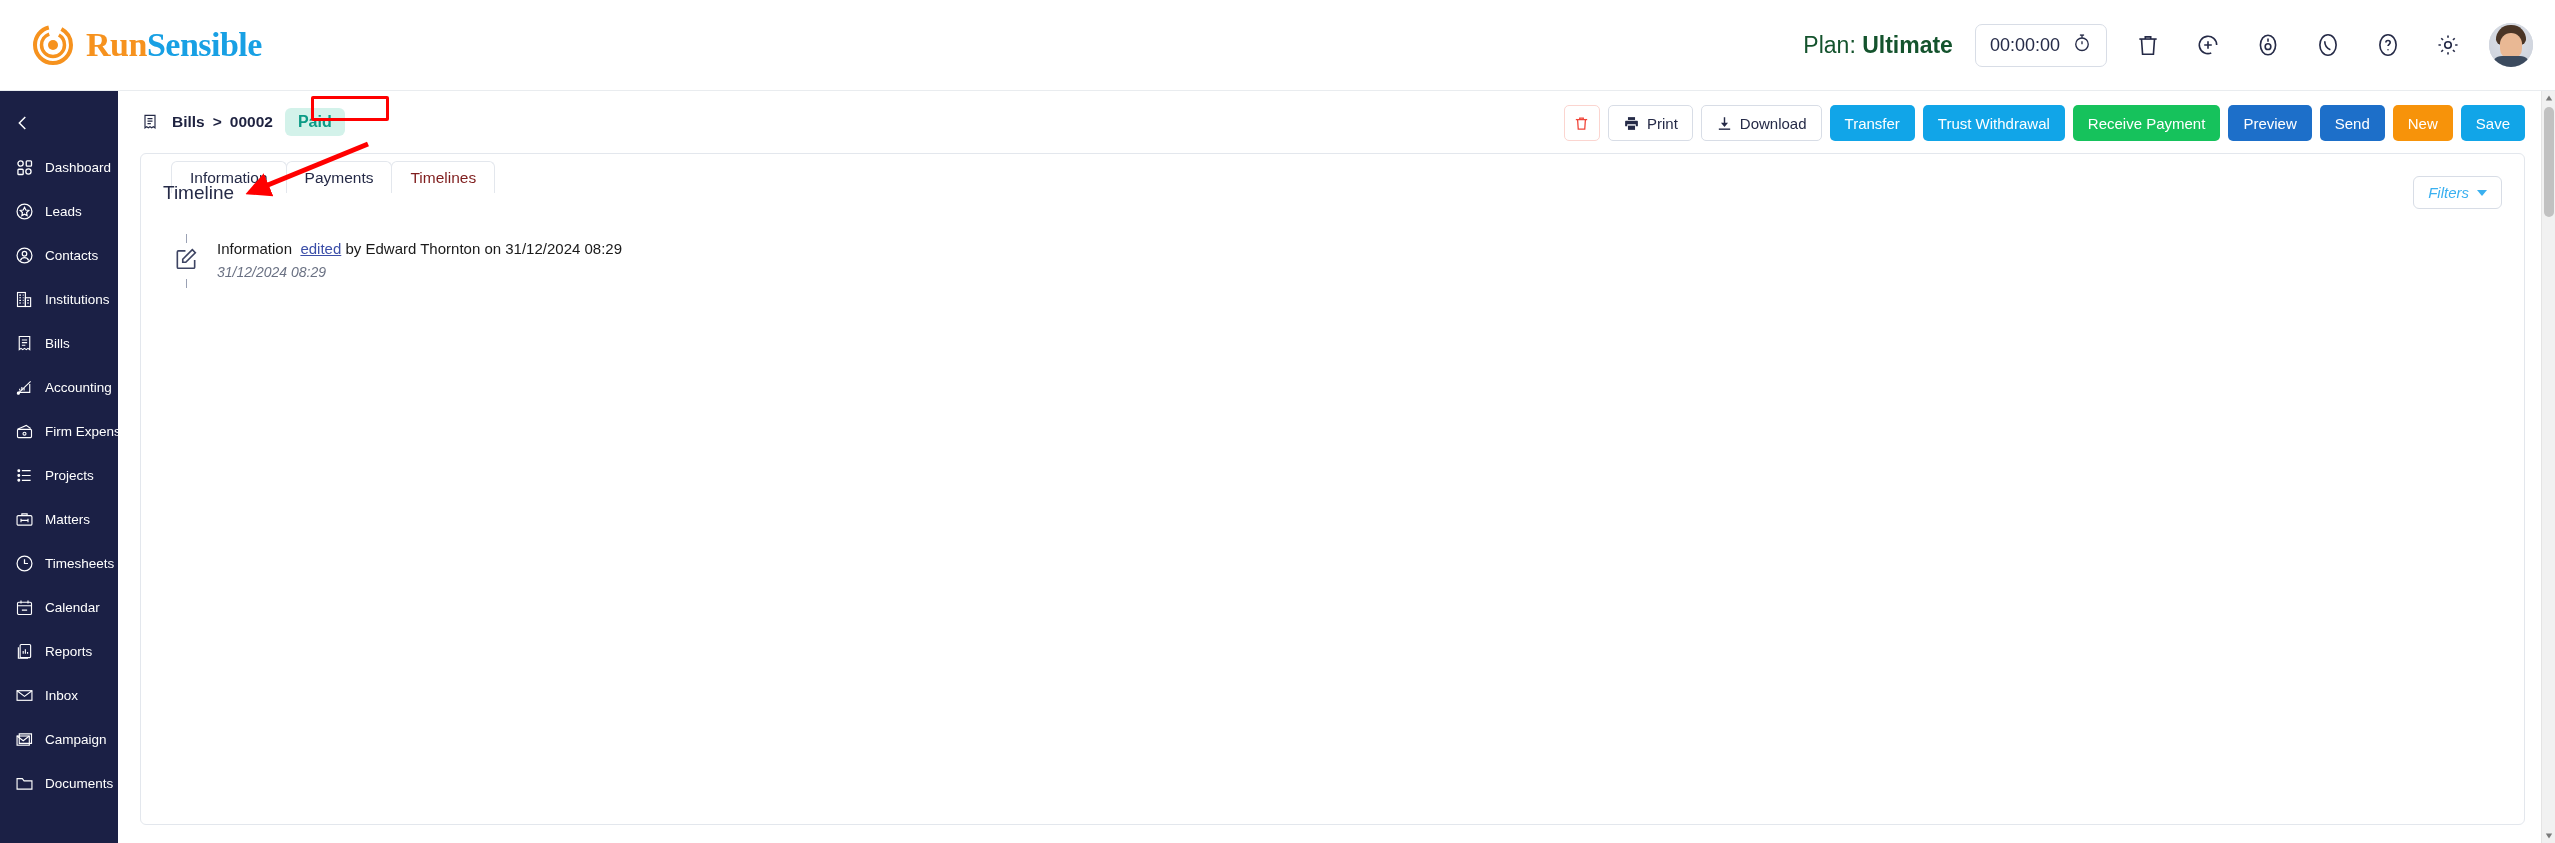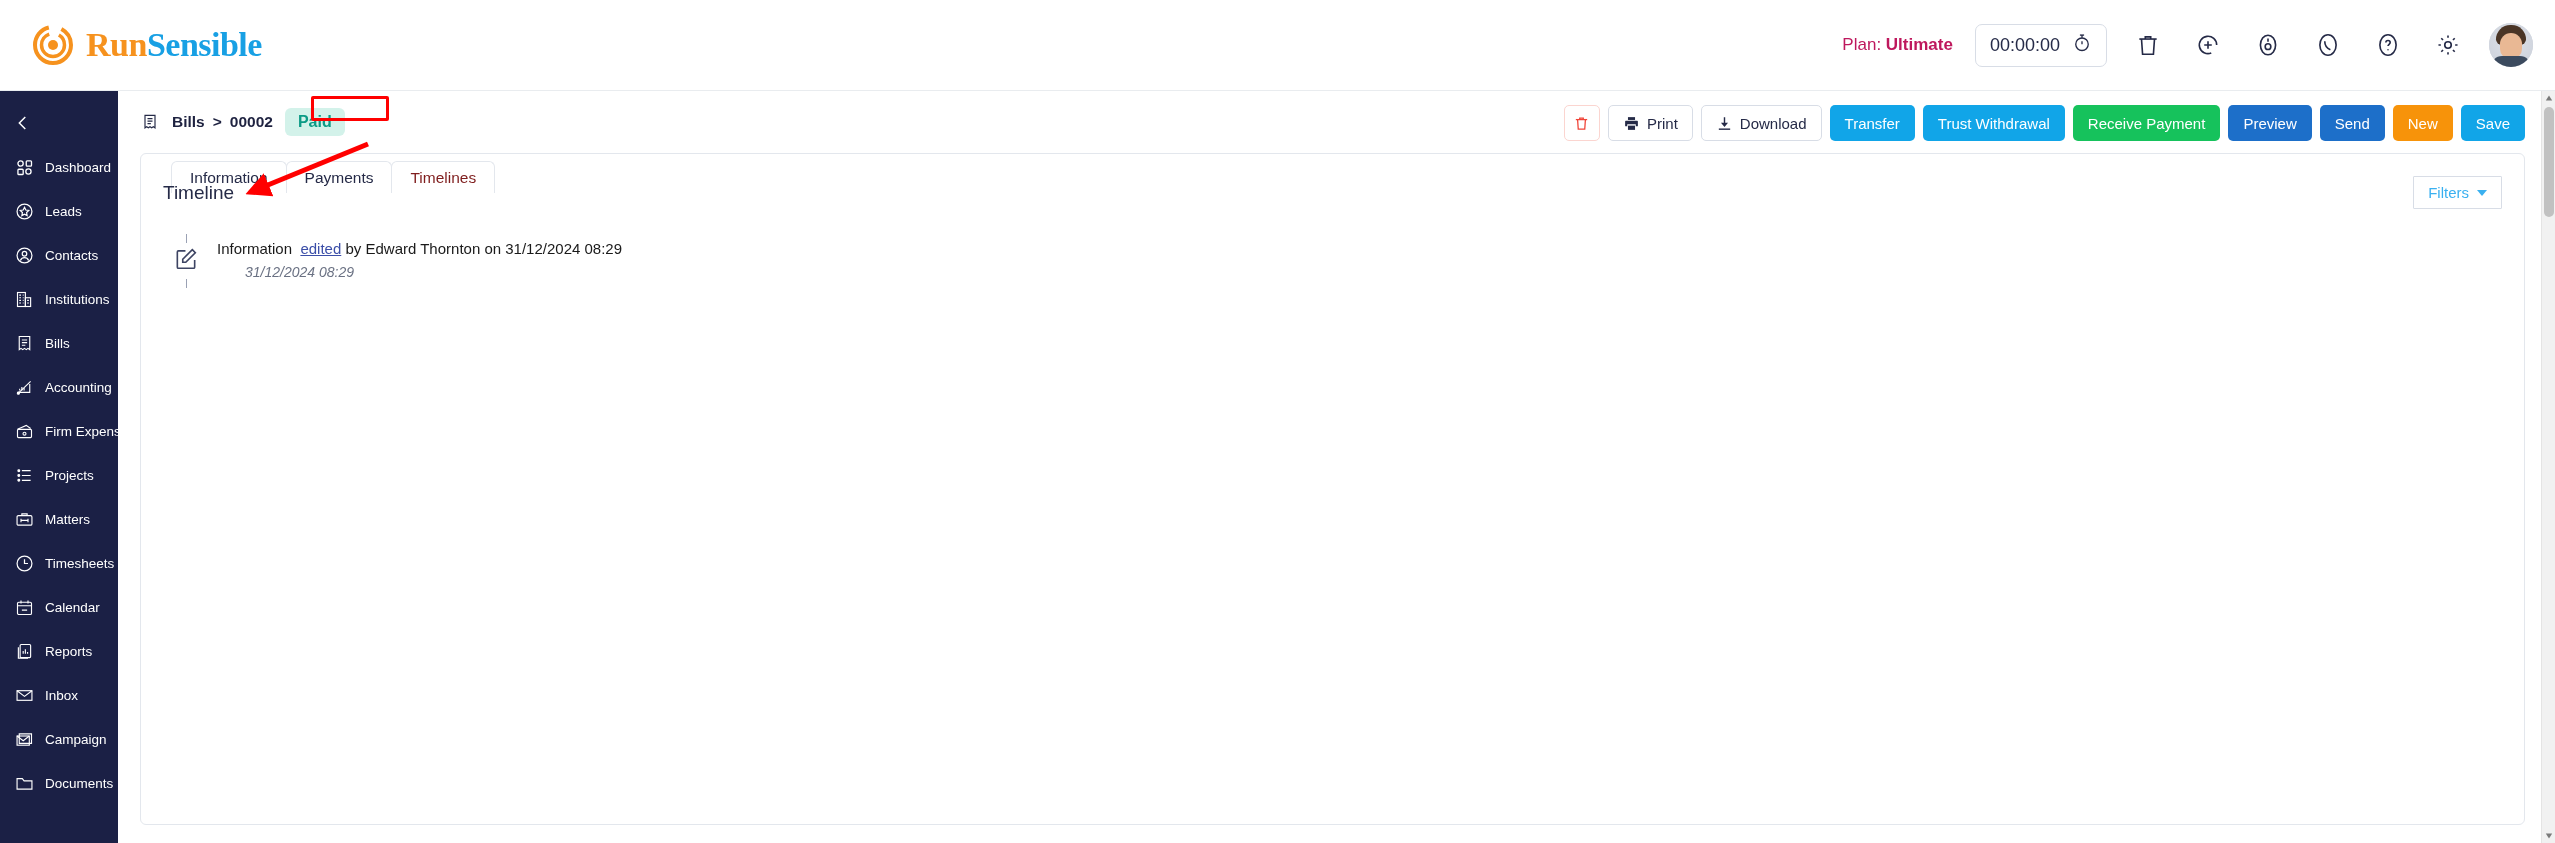--- a/index.html
+++ b/index.html
@@ -18,21 +18,21 @@
     border-bottom: 1px solid #e9ecef;
     display: flex; align-items: center;
   }
   .logo-wrap { display: flex; align-items: center; margin-left: 32px; gap: 12px; }
   .logo-mark { width: 42px; height: 42px; position: relative; }
   .logo-text { font-size: 34px; font-weight: bold; letter-spacing: -0.5px; font-family: Liberation Serif, serif; }
   .logo-run { color: #F6921E; }
   .logo-sensible { color: #18A0E4; }
 
   .top-right { margin-left: auto; display: flex; align-items: center; gap: 22px; margin-right: 22px; }
-  .plan { font-size: 17px; color: #be185d; white-space: nowrap; margin-left: 28px; }
+  .plan { font-size: 23px; color: #14532d; white-space: nowrap; margin-left: 28px; }
   .plan b { font-weight: bold; }
   .timer-box {
     display: flex; align-items: center; gap: 12px;
     border: 1px solid #d8dde6; border-radius: 7px;
     padding: 8px 14px; color: #252a47; font-size: 18px;
   }
   .icon-btn {
     width: 38px; height: 38px;
     display: flex; align-items: center; justify-content: center;
     color: #252a47; cursor: pointer;
@@ -132,36 +132,37 @@
     border-radius: 2px; pointer-events: none;
   }
 
   .card-head {
     position: absolute; top: 22px; left: 22px; right: 22px;
     display: flex; align-items: center;
   }
   .card-title { font-size: 19px; color: #252a47; }
   .filters-btn {
     margin-left: auto;
-    border: 1px solid #d8dde6; border-radius: 1px;
+    border: 1px solid #d8dde6; border-radius: 6px;
     padding: 7px 14px; font-size: 15px; color: #3ab0f0;
     display: flex; align-items: center; gap: 8px; cursor: pointer;
     background: #fff;
+    font-style: italic;
   }
   .caret { width: 0; height: 0; border-left: 5px solid transparent; border-right: 5px solid transparent; border-top: 6px solid #3ab0f0; }
 
   .timeline { position: absolute; top: 78px; left: 30px; right: 22px; }
   .tl-row { display: flex; align-items: flex-start; gap: 16px; }
   .tl-icon-col { width: 30px; display: flex; flex-direction: column; align-items: center; padding-top: 2px; flex: none; }
   .tl-stub { width: 1px; height: 9px; background: #9aa1b4; }
   .tl-icon { color: #3d4463; margin: 3px 0; }
   .tl-body { padding-top: 6px; }
   .tl-main { font-size: 15px; color: #1a1a1a; line-height: 1.4; }
   .tl-main .edited { color: #3b4ea8; text-decoration: underline; cursor: pointer; }
-  .tl-sub { font-size: 14px; color: #6a7183; font-style: italic; margin-top: 5px; margin-left: 28px; }
+  .tl-sub { font-size: 14px; color: #6a7183; font-style: italic; margin-top: 5px; }
 
   .anno-arrow { position: absolute; pointer-events: none; }
 
   .scrollbar-track {
     position: absolute; top: 91px; right: 0; width: 14px; height: 752px;
     background: #f1f1f1; border-left: 1px solid #e4e4e4;
   }
   .scrollbar-thumb { position: absolute; top: 0; left: 2px; width: 10px; height: 110px; background: #c1c1c1; border-radius: 5px; }
   .scroll-arrow { position: absolute; left: 0; width: 14px; height: 14px; display: flex; align-items: center; justify-content: center; background: #f1f1f1; }
 </style>

